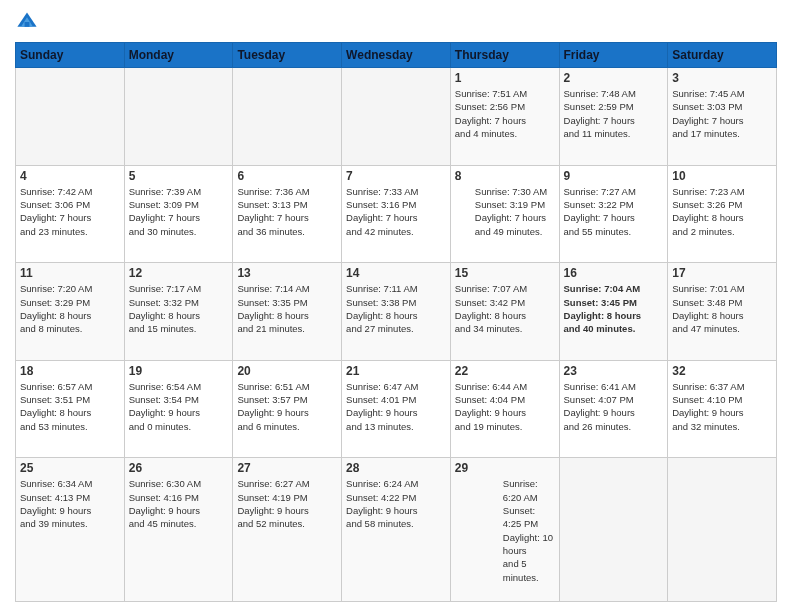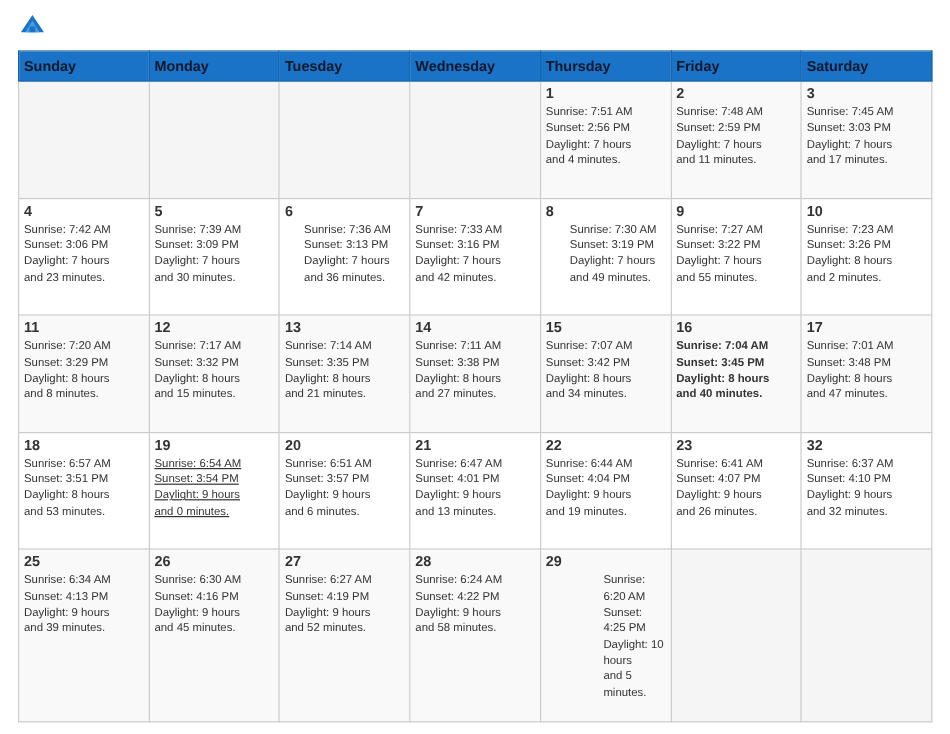--- a/index.html
+++ b/index.html
@@ -172,21 +172,21 @@
           </td>
           <td>
             <span class="day-number">5</span>
             <div class="day-info" style="white-space: pre-line;">Sunrise: 7:39 AM
 Sunset: 3:09 PM
 Daylight: 7 hours
 and 30 minutes.</div>
           </td>
           <td>
             <span class="day-number">6</span>
-            <div class="day-info" style="white-space: pre-line; margin-left: 16px;">Sunrise: 7:36 AM
+            <div class="day-info" style="white-space: pre-line;">Sunrise: 7:36 AM
 Sunset: 3:13 PM
 Daylight: 7 hours
 and 36 minutes.</div>
           </td>
           <td>
             <span class="day-number">7</span>
             <div class="day-info" style="white-space: pre-line;">Sunrise: 7:33 AM
 Sunset: 3:16 PM
 Daylight: 7 hours
 and 42 minutes.</div>
@@ -267,21 +267,21 @@
         <tr>
           <td>
             <span class="day-number">18</span>
             <div class="day-info" style="white-space: pre-line;">Sunrise: 6:57 AM
 Sunset: 3:51 PM
 Daylight: 8 hours
 and 53 minutes.</div>
           </td>
           <td>
             <span class="day-number">19</span>
-            <div class="day-info" style="white-space: pre-line; text-decoration: underline;">Sunrise: 6:54 AM
+            <div class="day-info" style="white-space: pre-line;">Sunrise: 6:54 AM
 Sunset: 3:54 PM
 Daylight: 9 hours
 and 0 minutes.</div>
           </td>
           <td>
             <span class="day-number">20</span>
             <div class="day-info" style="white-space: pre-line;">Sunrise: 6:51 AM
 Sunset: 3:57 PM
 Daylight: 9 hours
 and 6 minutes.</div>

